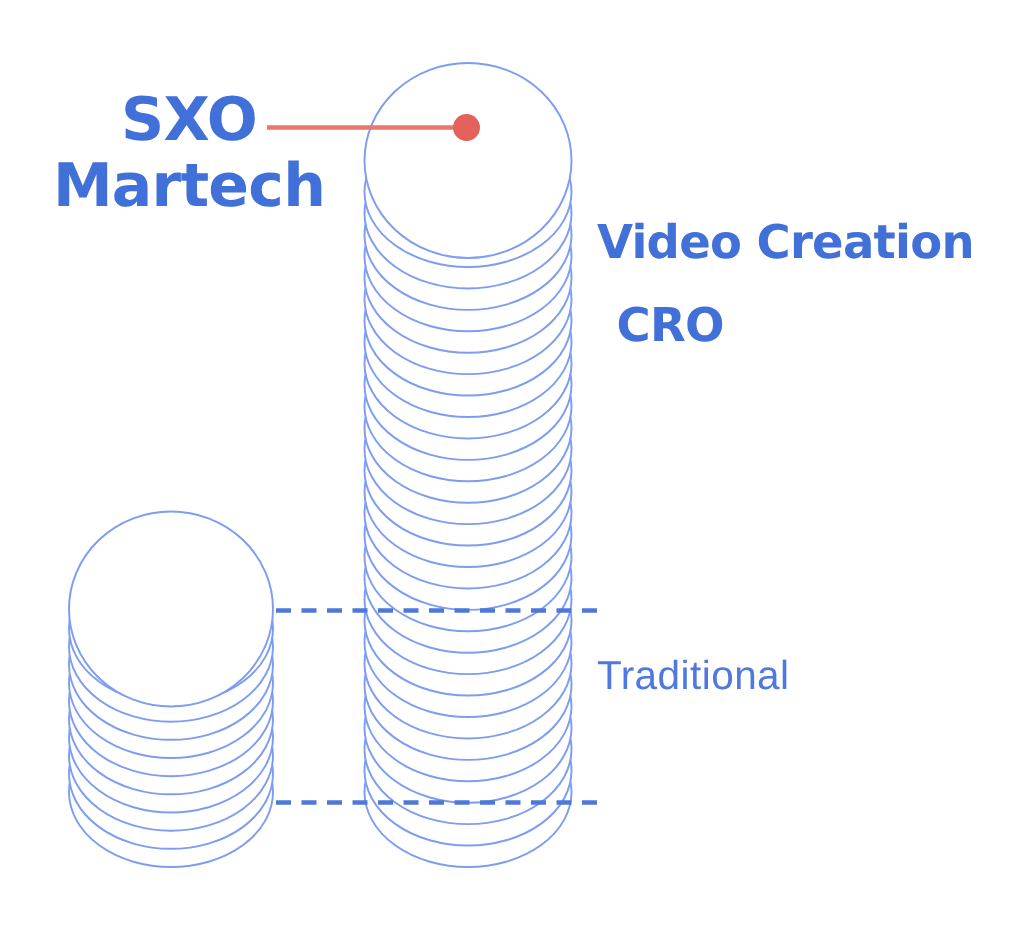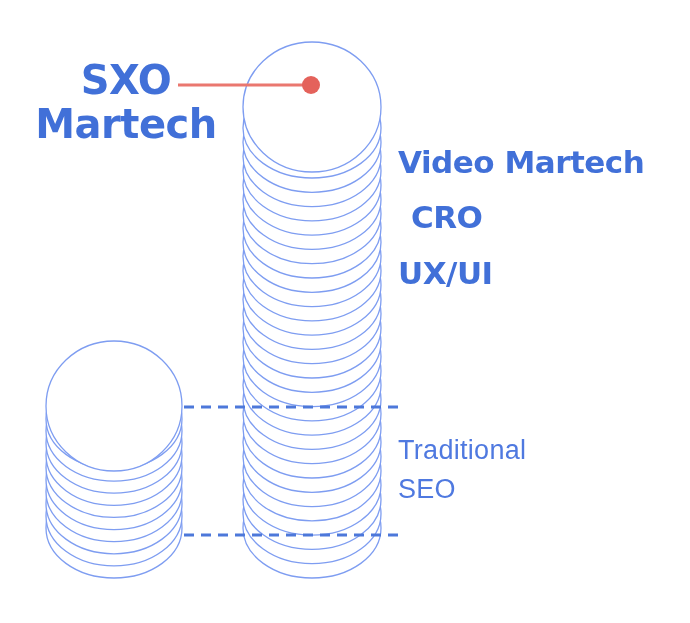--- a/index.html
+++ b/index.html
@@ -116,22 +116,20 @@
         <line x1="178" y1="85" x2="309" y2="85" stroke="#ea776f" stroke-width="3"></line>
         <circle cx="311" cy="85" r="9" fill="#e4625b"></circle>
       </g>
   </svg>
 
   <div class="label label-title">
     <div>SXO</div>
     <div>Martech</div>
   </div>
 
-  <div class="label label-feature feature-0">Video Martech</div>
+  <div class="label label-feature feature-0">Video Creation</div>
   <div class="label label-feature feature-1">CRO</div>
-  <div class="label label-feature feature-2">UX/UI</div>
 
   <div class="label label-light">
     <div>Traditional</div>
-    <div>SEO</div>
   </div>
 
 </div>
 
 </body></html>

